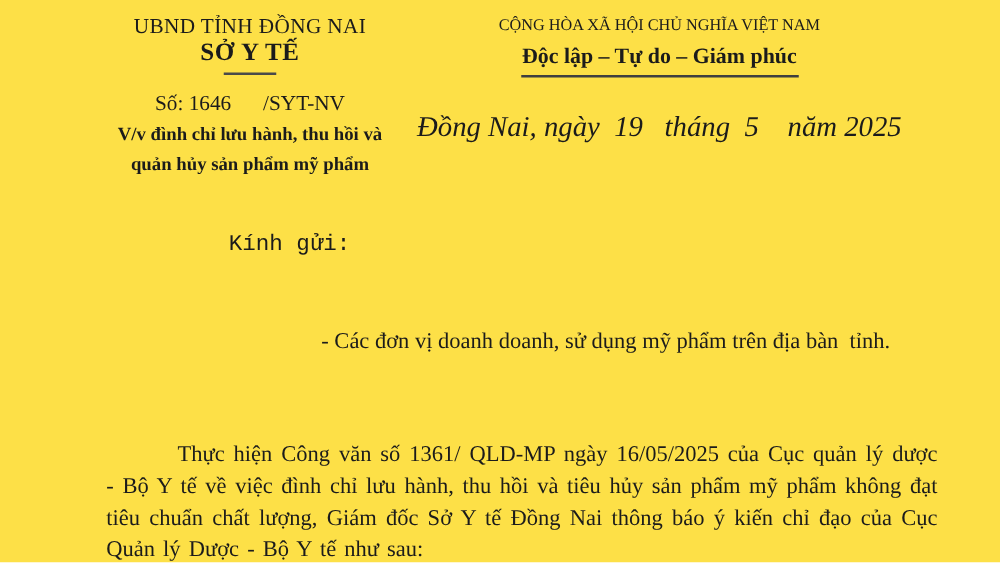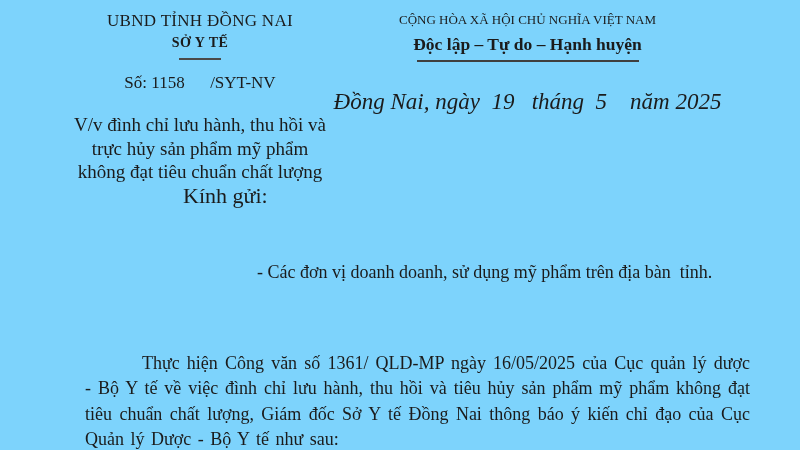--- a/index.html
+++ b/index.html
@@ -1,57 +1,57 @@
 <!DOCTYPE html>
 <html><head>
 <meta charset="utf-8">
 <style>
   * { margin: 0; padding: 0; box-sizing: border-box; }
   html, body { background: #ffffff; }
   .page {
     position: relative;
     width: 800px;
     height: 450px;
-    background: #7dd3fc;
+    background: #fde047;
     color: #1b1b1b;
     font-family: "Liberation Serif", "DejaVu Serif", serif;
     overflow: hidden;
     filter: blur(0.2px);
   }
 
   
   .header-left {
     position: absolute;
     left: 40px; top: 10px;
     width: 320px;
     text-align: center;
   }
   .org-parent { font-size: 17px; line-height: 22px; letter-spacing: 0.3px; }
-  .org-name   { font-size: 14px; line-height: 21px; font-weight: bold; letter-spacing: 0.5px; }
+  .org-name   { font-size: 20px; line-height: 21px; font-weight: bold; letter-spacing: 0.5px; }
   .rule-left  { width: 42px; height: 2px; background: #4a4a4a; margin: 5px auto 0; }
   .doc-number { font-size: 17px; line-height: 22px; margin-top: 12px; white-space: pre-wrap; }
-  .subject    { font-size: 19px; line-height: 23.5px; margin-top: 19px; }
+  .subject    { font-size: 15px; line-height: 23.5px; margin-top: 3px; font-weight: bold; }
 
   
   .header-right {
     position: absolute;
     left: 330px; top: 8px;
     width: 395px;
     text-align: center;
   }
   .motto-1 { font-size: 13px; line-height: 24px; font-weight: normal; white-space: nowrap; }
   .motto-2 { font-size: 17.5px; line-height: 24px; font-weight: bold; }
   .rule-right { width: 222px; height: 2px; background: #3f3f3f; margin: 4px auto 0; }
   .place-date { font-size: 23px; line-height: 24px; font-style: italic; margin-top: 28px; white-space: pre-wrap; }
 
   
   .salutation {
     position: absolute;
     left: 183px; top: 184px;
-    font-size: 22px; line-height: 24px;
+    font-size: 18px; line-height: 24px; font-family: Liberation Mono, monospace;
   }
   .recipients {
     position: absolute;
     left: 257px; top: 209px;
     width: 500px;
     font-size: 18px;
     line-height: 25.4px;
     white-space: pre-wrap;
   }
 
@@ -69,31 +69,30 @@
 </style>
 </head>
 <body>
 
 <div class="page">
 
   <div class="header-left">
     <div class="org-parent">UBND TỈNH ĐỒNG NAI</div>
     <div class="org-name">SỞ Y TẾ</div>
     <div class="rule-left"></div>
-    <div class="doc-number">Số: 1158      /SYT-NV</div>
+    <div class="doc-number">Số: 1646      /SYT-NV</div>
     <div class="subject">
       <div>V/v đình chỉ lưu hành, thu hồi và</div>
-      <div>trực hủy sản phẩm mỹ phẩm</div>
-      <div>không đạt tiêu chuẩn chất lượng</div>
+      <div>quản hủy sản phẩm mỹ phẩm</div>
     </div>
   </div>
 
   <div class="header-right">
     <div class="motto-1">CỘNG HÒA XÃ HỘI CHỦ NGHĨA VIỆT NAM</div>
-    <div class="motto-2">Độc lập – Tự do – Hạnh huyện</div>
+    <div class="motto-2">Độc lập – Tự do – Giám phúc</div>
     <div class="rule-right"></div>
     <div class="place-date">Đồng Nai, ngày  19   tháng  5    năm 2025</div>
   </div>
 
   <div class="salutation">Kính gửi:</div>
 
   <div class="recipients">
     <div>- Các đơn vị doanh doanh, sử dụng mỹ phẩm trên địa bàn  tỉnh.</div>
     
     

